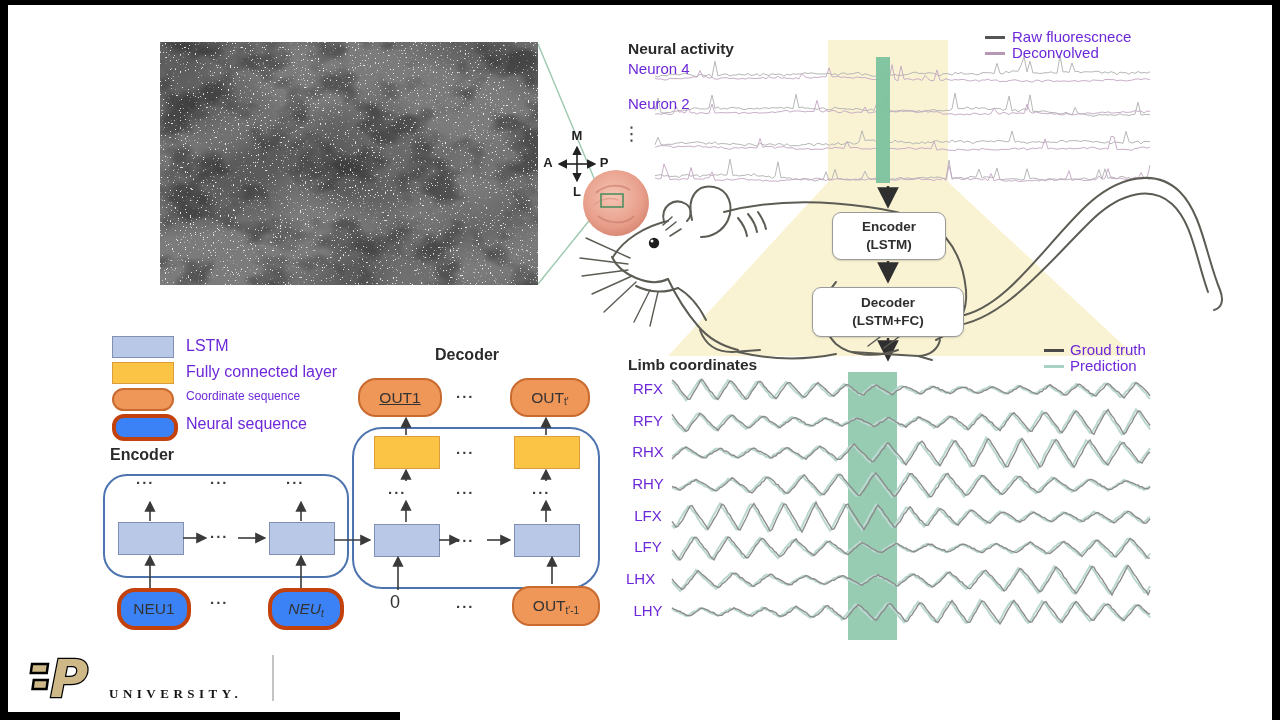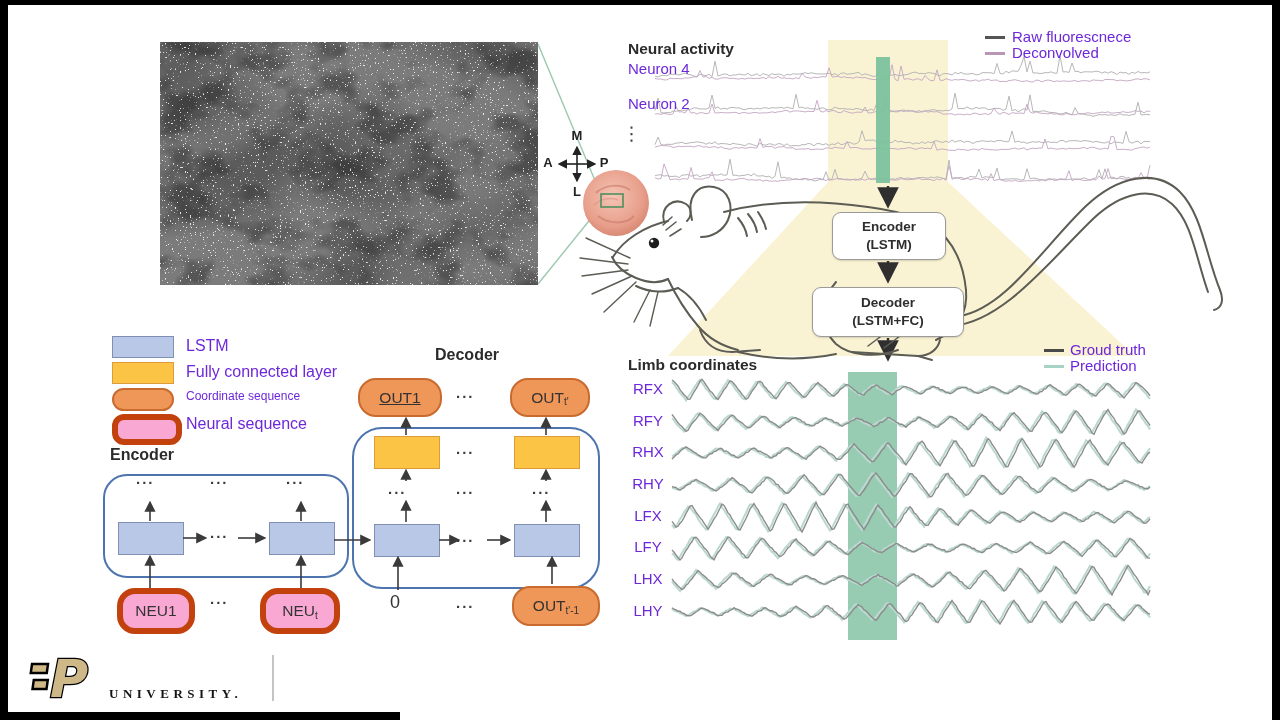--- a/index.html
+++ b/index.html
@@ -12,21 +12,21 @@
   .sub{font-size:10px;position:relative;top:4px;}
   .whitebox{background:#fff;border:1.5px solid #9a9a9a;border-radius:9px;
             display:flex;flex-direction:column;align-items:center;justify-content:center;
             font-weight:bold;font-size:13.5px;color:#2e2e2e;line-height:1.3;
             box-shadow:0 1px 2px rgba(0,0,0,0.15);}
   .bluebox{background:#bac8e7;border:1.5px solid #8090b4;}
   .fcbox{background:#fcc445;border:1.5px solid #dd9b3c;}
   .pill{border-radius:18px;display:flex;align-items:center;justify-content:center;
         font-size:15.5px;color:#333;}
   .pill-o{background:#ef9659;border:2px solid #c96a2e;}
-  .pill-g{background:#f9a8d4;border:6px solid #c2410c;justify-content:center;}
+  .pill-g{background:#3b82f6;border:4px solid #c2410c;justify-content:center;}
   .container-blue{border:2.5px solid #4d74ae;border-radius:24px;background:transparent;}
   .legend-swatch{width:60px;height:20px;}
   .leg-dash{width:20px;height:3px;}
   .frame{background:#000;}
   .compass-letter{font-size:13px;font-weight:bold;color:#222;width:16px;text-align:center;}
   svg{display:block;}
 </style>
 </head>
 <body>
 
@@ -197,21 +197,21 @@
     <span>(LSTM+FC)</span>
   </div>
 
   <div class="abs ttl" style="left:628px;top:356px;z-index:2;">Limb coordinates</div>
   <div class="abs lbl" style="left:626px;top:380px;width:44px;text-align:center;z-index:2;">RFX</div>
   <div class="abs lbl" style="left:626px;top:412px;width:44px;text-align:center;z-index:2;">RFY</div>
   <div class="abs lbl" style="left:626px;top:443px;width:44px;text-align:center;z-index:2;">RHX</div>
   <div class="abs lbl" style="left:626px;top:475px;width:44px;text-align:center;z-index:2;">RHY</div>
   <div class="abs lbl" style="left:626px;top:507px;width:44px;text-align:center;z-index:2;">LFX</div>
   <div class="abs lbl" style="left:626px;top:538px;width:44px;text-align:center;z-index:2;">LFY</div>
-  <div class="abs lbl" style="left:626px;top:570px;width:44px;text-align:center;z-index:2;">LHX</div>
+  <div class="abs lbl" style="left:626px;top:570px;width:44px;text-align:left;z-index:2;">LHX</div>
   <div class="abs lbl" style="left:626px;top:602px;width:44px;text-align:center;z-index:2;">LHY</div>
 
   <div class="abs leg-dash" id="lleg0" style="left: 1044px; top: 349px; z-index: 2; background: rgb(74, 74, 74);"></div>
   <div class="abs lbl" style="left:1070px;top:341px;z-index:2;">Groud truth</div>
   <div class="abs leg-dash" id="lleg1" style="left: 1044px; top: 365px; z-index: 2; background: rgb(169, 210, 198);"></div>
   <div class="abs lbl" style="left:1070px;top:357px;z-index:2;">Prediction</div>
 
   <div class="abs legend-swatch bluebox" style="left:112px;top:336px;z-index:2;"></div>
   <div class="abs lbl" style="left:186px;top:337px;font-size:16px;z-index:2;">LSTM</div>
   <div class="abs legend-swatch fcbox" style="left:112px;top:362px;z-index:2;"></div>
@@ -226,21 +226,21 @@
   <div class="abs dots" style="left:136px;top:470px;z-index:2;">...</div>
   <div class="abs dots" style="left:210px;top:470px;z-index:2;">...</div>
   <div class="abs dots" style="left:286px;top:470px;z-index:2;">...</div>
   <div class="abs bluebox" style="left:118px;top:522px;width:64px;height:31px;z-index:2;"></div>
   <div class="abs dots" style="left:210px;top:524px;z-index:2;">...</div>
   <div class="abs bluebox" style="left:269px;top:522px;width:64px;height:31px;z-index:2;"></div>
   <div class="abs pill pill-g" style="left:117px;top:588px;width:66px;height:34px;z-index:2;">
     <span>NEU1</span>
   </div>
   <div class="abs dots" style="left:210px;top:590px;z-index:2;">...</div>
-  <div class="abs pill pill-g" style="left:260px;top:588px;width:68px;height:34px;z-index:2;">
+  <div class="abs pill pill-g" style="left:268px;top:588px;width:68px;height:34px;z-index:2;font-style:italic;">
     <span>NEU</span>
       <span class="sub">t</span>
   </div>
 
   <div class="abs ttl" style="left:435px;top:346px;font-size:16px;z-index:2;">Decoder</div>
   <div class="abs pill pill-o" style="left:358px;top:378px;width:80px;height:35px;z-index:2;text-decoration:underline;">
     <span>OUT1</span>
   </div>
   <div class="abs dots" style="left:456px;top:384px;z-index:2;">...</div>
   <div class="abs pill pill-o" style="left:510px;top:378px;width:76px;height:35px;z-index:2;">

